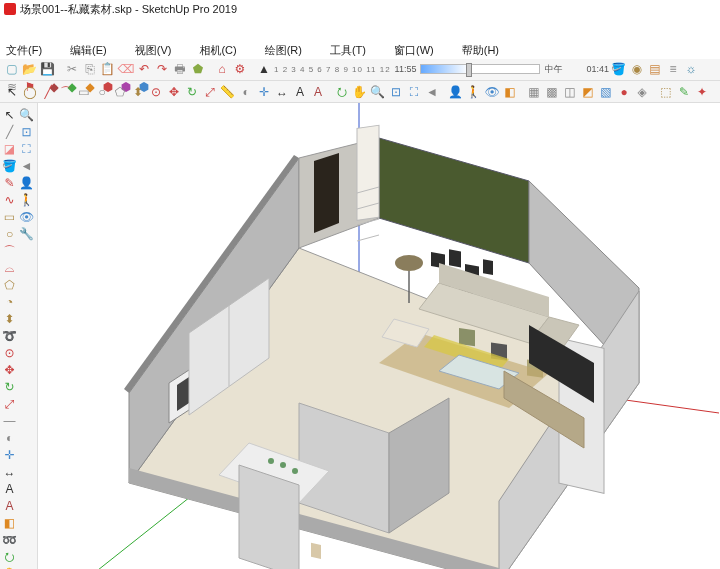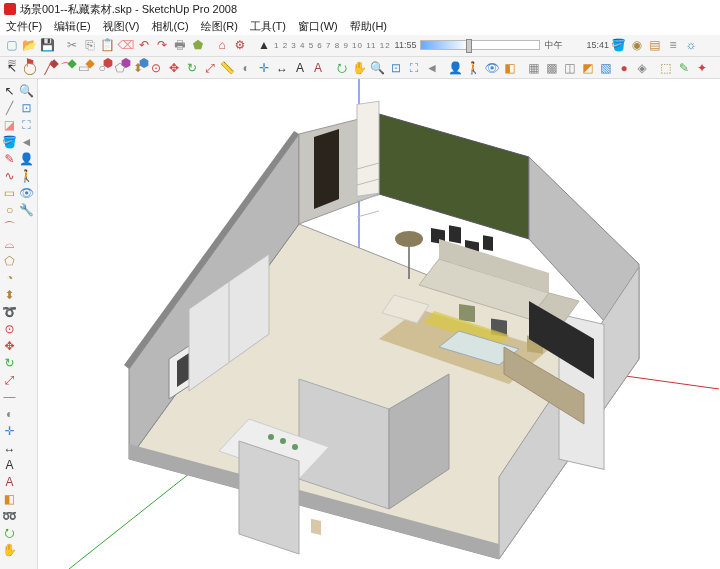--- a/index.html
+++ b/index.html
@@ -1,20 +1,20 @@
 <!DOCTYPE html>
 <html><head>
 <meta charset="utf-8">
 <style>
 * { margin: 0; padding: 0; box-sizing: border-box; }
 body { font-family: "Microsoft YaHei", Arial, sans-serif; font-size: 11px; background: #fff; overflow: hidden; width: 720px; height: 569px; }
 .titlebar { height: 18px; background: #fff; display: flex; align-items: center; padding: 0 4px; gap: 4px; }
 .titlebar .app-icon { width: 12px; height: 12px; background: #d22; border-radius: 2px; }
 .titlebar .title-text { font-size: 11px; color: #222; }
-.menubar { height: 17px; display: flex; align-items: center; gap: 12px; padding: 0 6px; background: #fff; font-size: 11px; color: #222; }
+.menubar { height: 17px; display: flex; align-items: center; gap: 28px; padding: 0 6px; background: #fff; font-size: 11px; color: #222; margin-top: 24px; }
 .menubar span { cursor: default; }
 .toolbar { display: flex; flex-wrap: wrap; align-items: center; gap: 2px; padding: 2px 4px; background: #f5f5f5; border-bottom: 1px solid #ddd; }
 .tool-btn { width: 16px; height: 16px; display: flex; align-items: center; justify-content: center; cursor: pointer; border-radius: 2px; }
 .tool-btn svg, .tool-btn span { pointer-events: none; }
 .sep { width: 4px; }
 .timeline { display: flex; align-items: center; gap: 4px; font-size: 9px; color: #555; }
 .timeline .track { width: 120px; height: 10px; background: linear-gradient(to right,#6af,#fff 40%,#fff); border: 1px solid #bbb; position: relative; }
 .timeline .handle { position: absolute; top: -2px; left: 38%; width: 6px; height: 14px; background: #ccc; border: 1px solid #888; }
 .nums { font-size: 8px; color: #777; letter-spacing: 1px; }
 .workspace { display: flex; height: calc(100% - 18px - 17px - 44px); }
@@ -23,21 +23,21 @@
 .canvas { flex: 1; position: relative; background: #fff; overflow: hidden; }
 .canvas svg { width: 100%; height: 100%; }
 .ico { font-size: 12px; line-height: 1; }
 </style>
 </head>
 <body>
 
 <div class="titlebar">
   <div class="app-icon"></div>
   <span class="title-text">
-    <span>场景001--私藏素材.skp</span> - <span>SketchUp Pro 2008</span>
+    <span>场景001--私藏素材.skp</span> - <span>SketchUp Pro 2019</span>
   </span>
 </div>
 
 <div class="menubar" id="menubar">
     <span>文件(F)</span>
     <span>编辑(E)</span>
     <span>视图(V)</span>
     <span>相机(C)</span>
     <span>绘图(R)</span>
     <span>工具(T)</span>
@@ -91,21 +91,21 @@
     <div class="tool-btn">
       <span class="ico" style="color: rgb(51, 51, 51);">▲</span>
     </div>
     <div class="timeline">
       <span class="nums">1 2 3 4 5 6 7 8 9 10 11 12</span>
       <span>11:55</span>
       <div class="track">
         <div class="handle"></div>
       </div>
       <span>中午</span>
-      <span style="margin-left:20px">15:41</span>
+      <span style="margin-left:20px">01:41</span>
     </div>
     <div class="tool-btn">
       <span class="ico" style="color: rgb(136, 170, 68);">🪣</span>
     </div>
     <div class="tool-btn">
       <span class="ico" style="color: rgb(170, 136, 68);">◉</span>
     </div>
     <div class="tool-btn">
       <span class="ico" style="color: rgb(204, 136, 68);">▤</span>
     </div>

